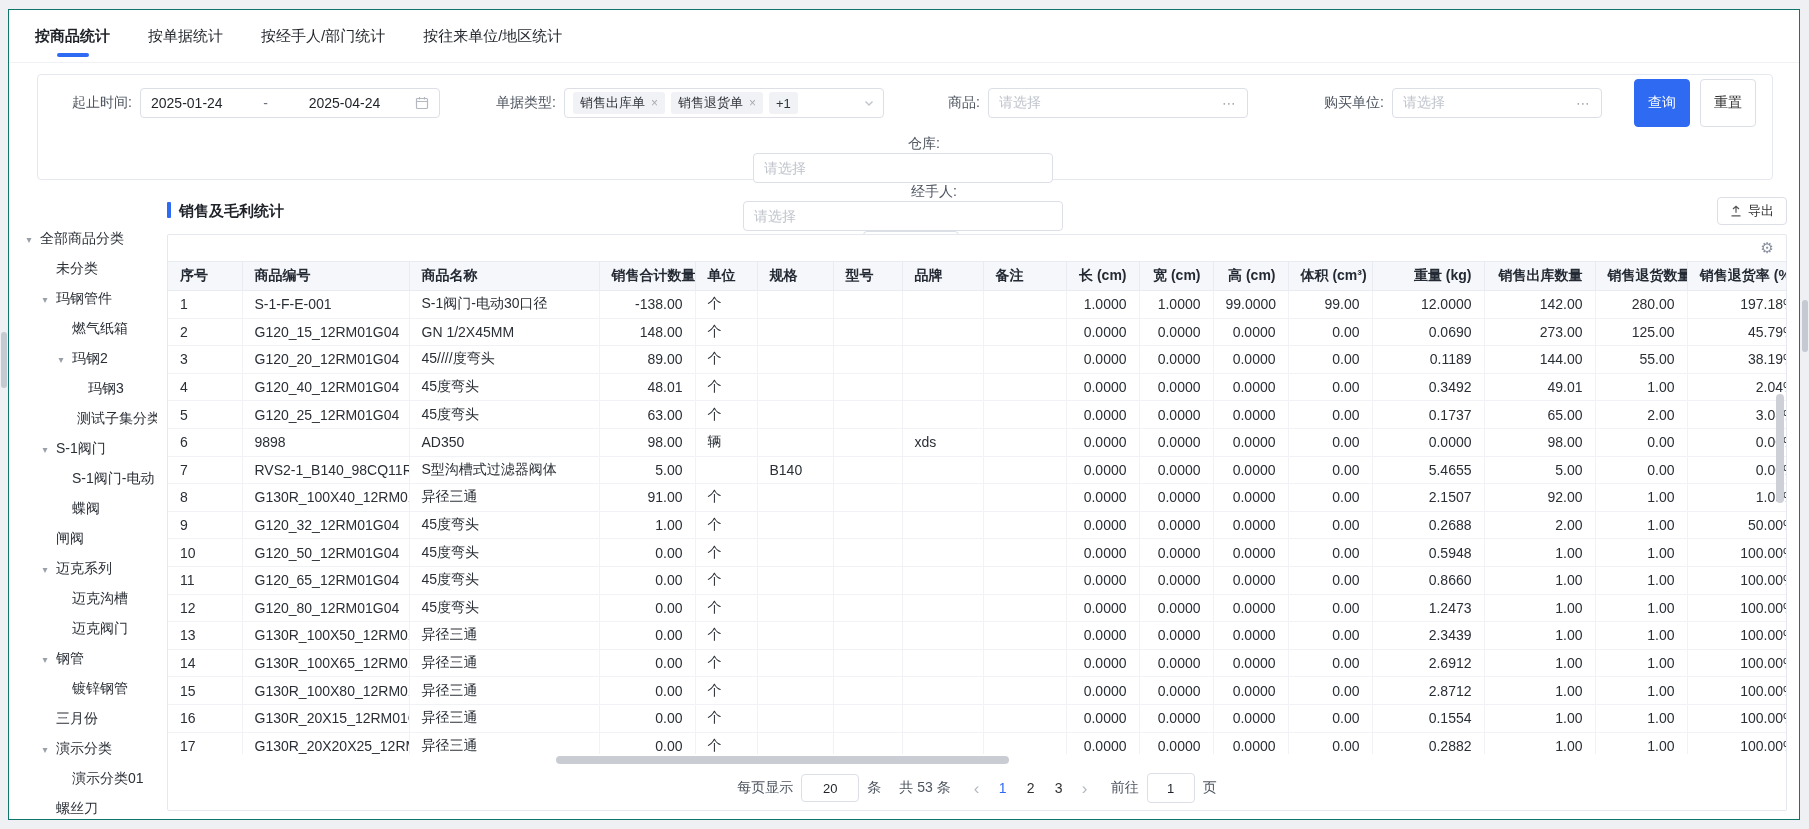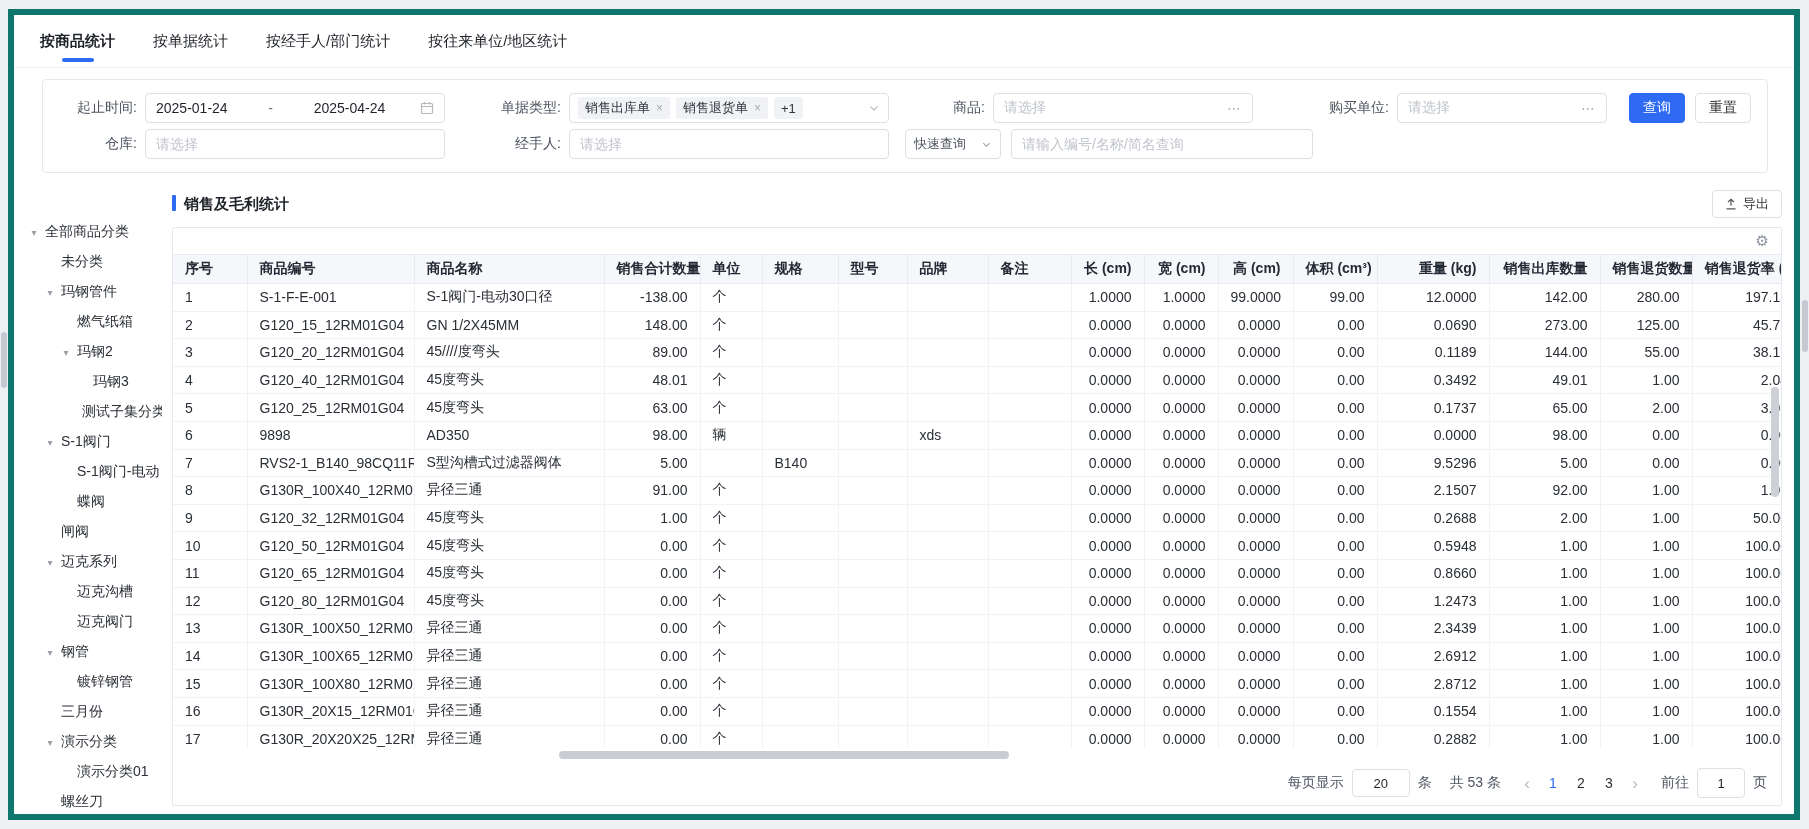--- a/index.html
+++ b/index.html
@@ -8,37 +8,37 @@
     background:#eef0f4;
     font-family:"Liberation Sans","DejaVu Sans",sans-serif;
     color:#1f2329;
   }
   .edge-thumb{position:absolute;width:6px;border-radius:3px;background:#c5c9d2;}
   .edge-thumb.left{left:1px;top:332px;height:56px;}
   .edge-thumb.right{right:1px;top:300px;height:52px;}
 
   .app{
     position:absolute;left:8px;top:9px;right:9px;bottom:9px;
-    background:#fff;border:6px solid #0f766e;
+    background:#fff;border:1px solid #0f766e;
     display:flex;flex-direction:column;overflow:hidden;
   }
 
   
   .tabbar{display:flex;gap:38px;padding:0 26px;height:52px;align-items:center;
     border-bottom:1px solid #f0f1f4;flex-shrink:0;}
   .tab{font-size:15px;position:relative;height:100%;display:flex;align-items:center;cursor:pointer;color:#1f2329;}
   .tab.active{font-weight:700;}
   .tab.active::after{content:"";position:absolute;left:50%;transform:translateX(-50%);
     bottom:5px;width:32px;height:4px;border-radius:2px;background:#2e6bf2;}
 
   
   .filter-panel{margin:11px 26px 0 28px;border:1px solid #e6e8ef;border-radius:4px;
     padding:12px 16px 12px 12px;flex-shrink:0;}
   .frow{display:flex;align-items:center;height:32px;}
-  .frow + .frow{margin-top:4px;}
+  .frow + .frow{margin-top:16px;flex-direction:column;}
   .flabel{font-size:14px;color:#4e5560;text-align:right;flex-shrink:0;}
   .lab1{width:82px;margin-right:8px;}
   .lab2{width:80px;margin-left:36px;margin-right:8px;}
   .lab3{width:48px;margin-left:48px;margin-right:8px;}
   .lab4{width:88px;margin-left:48px;margin-right:8px;}
   .ctrl{border:1px solid #dcdfe6;border-radius:4px;height:30px;box-sizing:border-box;
     display:flex;align-items:center;font-size:14px;background:#fff;flex-shrink:0;}
   .date-range{width:300px;padding:0 10px;justify-content:space-between;color:#1f2329;}
   .date-range .sep{color:#6b7280;padding:0 6px;}
   .multiselect{width:320px;padding:0 8px;}
@@ -50,21 +50,21 @@
   .sel-box .ph, .placeholder{color:#c0c4cc;}
   .push{margin-left:auto;}
   .dots{color:#a8abb2;letter-spacing:1px;font-size:14px;}
   .inp{border:1px solid #dcdfe6;border-radius:4px;height:30px;box-sizing:border-box;
     padding:0 10px;font-size:14px;color:#1f2329;outline:none;background:#fff;flex-shrink:0;
     font-family:"Liberation Sans","DejaVu Sans",sans-serif;}
   .inp::placeholder{color:#c0c4cc;}
   .w300{width:300px;} .w320{width:320px;} .w260{width:260px;} .w210{width:210px;}
   .quick-sel{width:96px;margin-left:16px;padding:0 8px;justify-content:space-between;color:#4e5560;font-size:13px;}
   .search-inp{width:302px;margin-left:10px;}
-  .btn{height:30px;padding:0 13px;border-radius:4px;border:1px solid #dcdfe6;background:#fff;
+  .btn{height:48px;padding:0 13px;border-radius:4px;border:1px solid #dcdfe6;background:#fff;
     font-size:14px;color:#333;cursor:pointer;flex-shrink:0;
     font-family:"Liberation Sans","DejaVu Sans",sans-serif;}
   .btn.primary{background:#2e6bf2;border-color:#2e6bf2;color:#fff;}
   .btn.reset{margin-left:10px;}
 
   
   .content{flex:1;display:flex;min-height:0;margin-top:14px;}
   .tree{width:148px;padding-top:30px;box-sizing:border-box;flex-shrink:0;overflow:hidden;}
   .tree-item{height:30px;display:flex;align-items:center;font-size:14px;color:#2a2f36;cursor:pointer;white-space:nowrap;}
   .tree-item .caret{width:12px;margin-right:5px;color:#9aa0a8;font-size:10px;flex-shrink:0;text-align:center;}
@@ -90,21 +90,21 @@
   td{height:26.6px;padding:0 12px;border:1px solid #f0f2f6;color:#2a2f36;
     white-space:nowrap;overflow:hidden;}
   .al-left{text-align:left;} .al-right{text-align:right;}
   th:first-child,td:first-child{border-left:none;}
   .v-scrollbar{position:absolute;top:32px;right:2px;bottom:4px;width:8px;}
   .v-thumb{position:absolute;top:22%;height:24%;width:8px;border-radius:4px;background:#cdd0d6;}
   .h-scrollbar{height:12px;position:relative;flex-shrink:0;}
   .h-thumb{position:absolute;top:2px;left:24%;width:28%;height:8px;border-radius:4px;background:#c9ccd3;}
 
   
-  .pagination{height:44px;display:flex;align-items:center;justify-content:flex-end;
+  .pagination{height:44px;display:flex;align-items:center;justify-content:center;
     padding:0 14px;font-size:14px;color:#4e5560;flex-shrink:0;}
   .pp-box{width:56px;height:26px;margin:0 8px;border:1px solid #dcdfe6;border-radius:4px;
     display:flex;align-items:center;justify-content:center;font-size:13px;color:#1f2329;cursor:pointer;}
   .total{margin:0 14px 0 18px;color:#4e5560;}
   .pg-arrow{width:24px;text-align:center;color:#b4b8bf;font-size:17px;cursor:pointer;line-height:1;}
   .page{width:28px;height:26px;line-height:26px;text-align:center;color:#303133;cursor:pointer;}
   .page.active{color:#2e6bf2;}
   .goto-label{margin:0 8px 0 14px;}
   .goto-inp{width:42px;height:26px;border:1px solid #dcdfe6;border-radius:4px;text-align:center;
     font-size:13px;color:#1f2329;outline:none;font-family:"Liberation Sans","DejaVu Sans",sans-serif;}
@@ -451,21 +451,21 @@
                   <td class="al-right">5.00</td>
                   <td class="al-left"></td>
                   <td class="al-left">B140</td>
                   <td class="al-left"></td>
                   <td class="al-left"></td>
                   <td class="al-left"></td>
                   <td class="al-right">0.0000</td>
                   <td class="al-right">0.0000</td>
                   <td class="al-right">0.0000</td>
                   <td class="al-right">0.00</td>
-                  <td class="al-right">9.5296</td>
+                  <td class="al-right">5.4655</td>
                   <td class="al-right">5.00</td>
                   <td class="al-right">0.00</td>
                   <td class="al-right">0.00%</td>
                 </tr>
                 <tr>
                   <td class="al-left">8</td>
                   <td class="al-left">G130R_100X40_12RM01G04</td>
                   <td class="al-left">异径三通</td>
                   <td class="al-right">91.00</td>
                   <td class="al-left">个</td>

